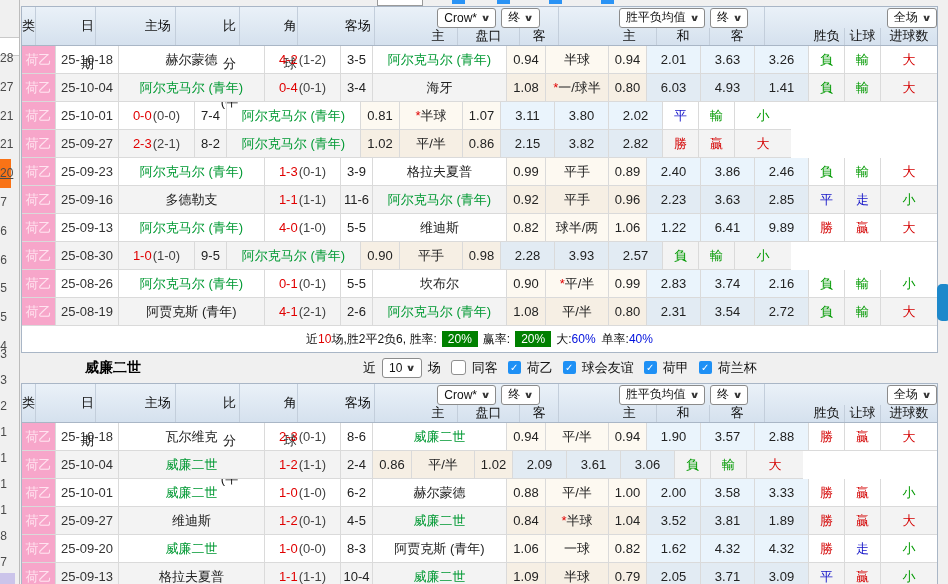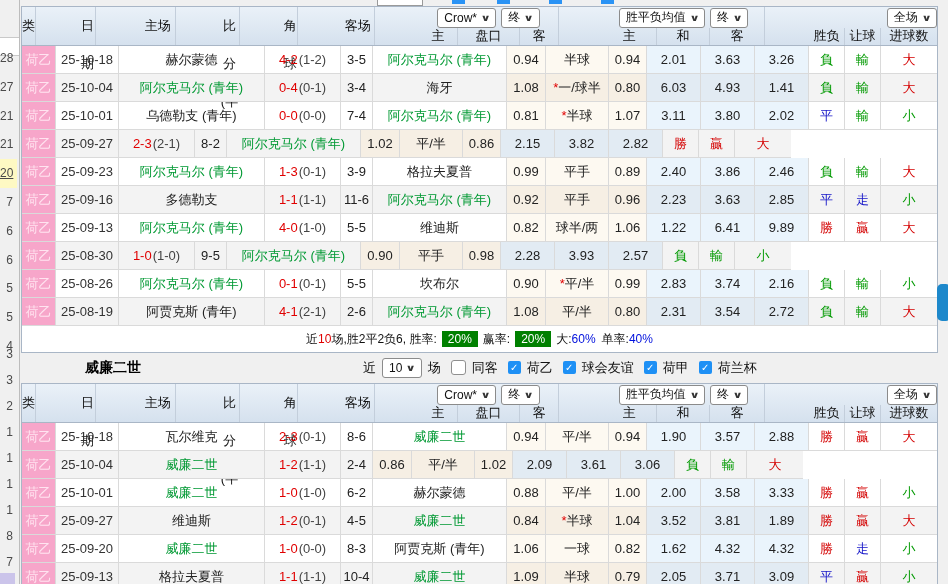--- a/index.html
+++ b/index.html
@@ -6,26 +6,26 @@
   body{
     width:948px;height:584px;overflow:hidden;position:relative;
     background:#f0f0f0;
     font-family:"Liberation Sans","DejaVu Sans",sans-serif;
     font-size:13px;color:#222;
   }
   
   .sidecol{position:absolute;left:0;top:0;width:19px;height:584px;background:#f0f0f0;border-right:1px solid #bcbcbc;overflow:hidden;}
   .side-input{position:absolute;left:0;top:37px;width:19px;height:17px;background:#fff;border-top:1px solid #c9c9c9;border-bottom:1px solid #c9c9c9;}
   .side-purple{position:absolute;left:0;top:573px;width:15px;height:11px;background:#cbc4ea;}
-  .numlist{position:absolute;left:0;right:2px;}
+  .numlist{position:absolute;left:0;right:8px;}
   .numlist.topl{top:44px;}
   .numlist.botl{top:341px;}
   .side-num{height:28.8px;line-height:28.8px;text-align:right;padding-right:4px;font-size:12px;color:#4a4a4a;}
   .botl .side-num{height:26px;line-height:26px;}
-  .side-num.hl{background:#fef9c3;text-decoration:underline;}
+  .side-num.hl{background:#f97316;text-decoration:underline;}
   
   .sliver-select{position:absolute;left:377px;top:0;width:44px;height:5px;background:#fff;border:1px solid #9a9a9a;border-top:none;}
   .sliver-cb{position:absolute;top:0;height:4px;width:13px;background:#2a93f5;}
   
   .tblwrap{position:absolute;left:21px;width:917px;background:#fff;}
   .t1{top:6px;}
   .t2{top:383px;}
   .thead{display:flex;border:1px solid #a9b6c6;background:linear-gradient(#eaf1f8,#d5e1ee);width:915px;gap:44px;}
   .th{height:38px;line-height:38px;text-align:center;border-right:1px solid #c3cedb;box-sizing:border-box;color:#111;}
   .hgroup{display:flex;flex-direction:column;border-right:1px solid #c3cedb;box-sizing:border-box;}
@@ -209,21 +209,20 @@
         <div class="td w11 avgc">1.41</div>
         <div class="td w12 res-g">負</div>
         <div class="td w13 res-g">輸</div>
         <div class="td w14 res-r">大</div>
       </div>
       <div class="trow">
         <div class="td w0 c0">
           <span class="type-badge">荷乙</span>
         </div>
         <div class="td w1 date">25-10-01</div>
-        <div class="td w2">乌德勒支 (青年)</div>
         <div class="td w3"><span class="score">0-0</span><span class="half">(0-0)</span></div>
         <div class="td w4">7-4</div>
         <div class="td w5 green">阿尔克马尔 (青年)</div>
         <div class="td w6 crow">0.81</div>
         <div class="td w7 crow"><span class="star">*</span><span>半球</span></div>
         <div class="td w8 crow">1.07</div>
         <div class="td w9 avgc">3.11</div>
         <div class="td w10 avgc">3.80</div>
         <div class="td w11 avgc">2.02</div>
         <div class="td w12 res-b">平</div>

